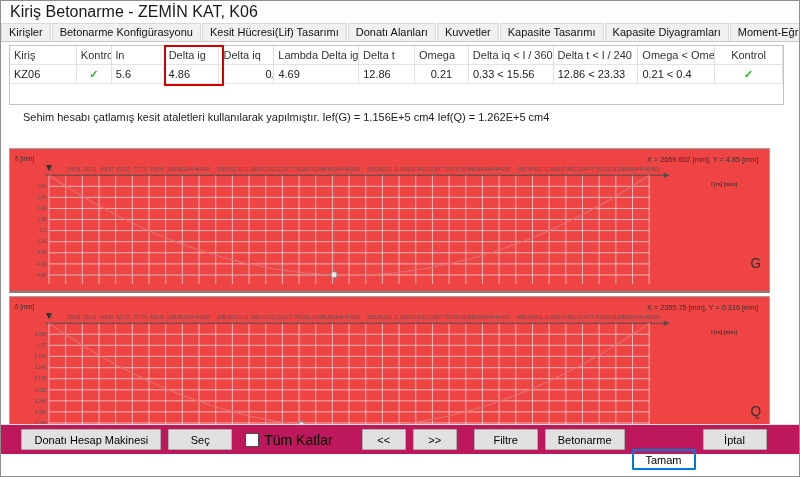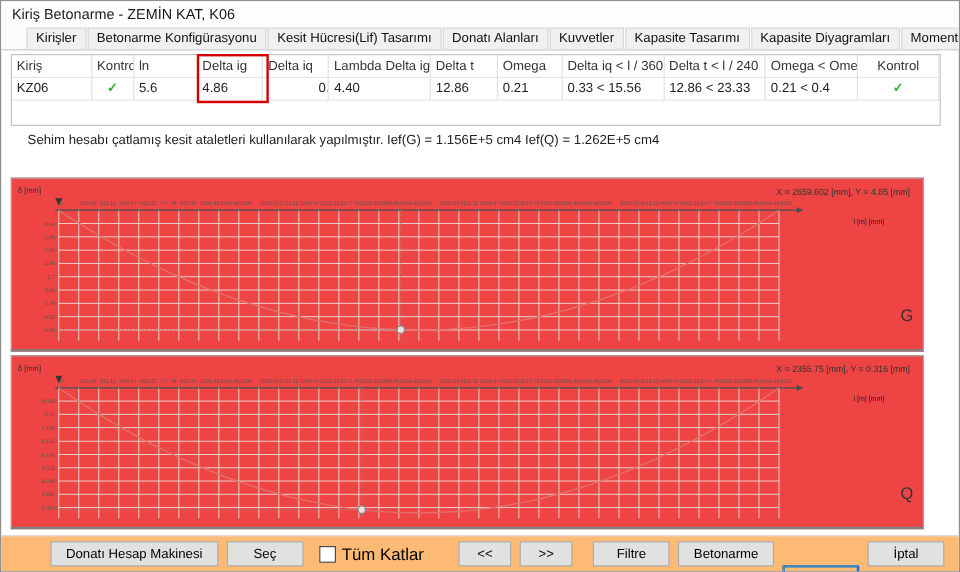--- a/index.html
+++ b/index.html
@@ -1,39 +1,39 @@
 <!DOCTYPE html>
 <html><head>
 <meta charset="utf-8">
 <style>
   html,body{margin:0;padding:0;background:#d8d8d8;font-family:"Liberation Sans",sans-serif;}
   .window{position:relative;width:798px;height:475px;background:#ffffff;border:1px solid #8f8f8f;overflow:hidden;}
   .titlebar{position:absolute;left:0;top:0;width:100%;height:22px;background:#fdfdfd;
-    font-size:12px;color:#1a1a1a;line-height:22px;padding-left:9px;box-sizing:border-box;}
+    font-size:16px;color:#1a1a1a;line-height:22px;padding-left:9px;box-sizing:border-box;}
   .tabstrip{position:absolute;left:0;top:22px;width:100%;height:19px;display:flex;align-items:flex-end;
-    border-bottom:1px solid #c9c9c9;background:#fbfbfb;padding-left:21px;box-sizing:border-box;}
+    border-bottom:1px solid #c9c9c9;background:#fbfbfb;padding-left:0;box-sizing:border-box;}
   .tab{font-size:11px;color:#111;background:#f0f0f0;border:1px solid #d9d9d9;border-bottom:none;
     padding:2px 7px 2px 7px;margin-right:1px;height:13px;line-height:13px;white-space:nowrap;cursor:default;}
   .table-wrap{position:absolute;left:8px;top:44px;width:775px;height:60px;border:1px solid #c3c3c3;
     background:#fff;box-sizing:border-box;}
   .trow{display:flex;height:18px;line-height:18px;border-bottom:1px solid #e4e4e4;}
   .tcell{font-size:11px;color:#222;padding:0 4px;box-sizing:border-box;border-right:1px solid #e0e0e0;
     white-space:nowrap;overflow:hidden;}
   .trow.head .tcell{color:#333;}
   .tcell.center{text-align:center;}
   .check{color:#2fb525;font-weight:bold;font-size:11px;}
   .hlbox{position:absolute;border:2px solid #d40000;pointer-events:none;}
   .note{position:absolute;left:22px;top:110px;font-size:11px;color:#222;white-space:nowrap;}
   .chartbox{position:absolute;left:8px;width:761px;height:145px;border:1px solid #a3a3a3;
     border-bottom:2px solid #7f7f7f;background:#ef4444;box-sizing:border-box;}
   #chart-g{top:147px;}
   #chart-q{top:295px;}
   .chartbox svg{width:100%;height:100%;display:block;}
-  .footer{position:absolute;left:0;top:445px;width:100%;height:30px;background:#fdba74;
-    border-top:1px solid #dfdfdf;display:flex;align-items:center;justify-content:flex-end;
+  .footer{position:absolute;left:0;top:423px;width:100%;height:30px;background:#be185d;
+    border-top:1px solid #dfdfdf;display:flex;align-items:center;justify-content:center;
     padding-right:12px;box-sizing:border-box;gap:7px;}
   .btn{font-family:"Liberation Sans",sans-serif;font-size:11px;color:#000;background:#e1e1e1;
     border:1px solid #adadad;border-radius:1px;height:21px;padding:0 12px;min-width:44px;cursor:default;}
   .btn.default{border:1px solid #0078d7;box-shadow:inset 0 0 0 1px #0078d7;background:#e5f1fb00;margin-top:40px;}
   .btn.wide{min-width:64px;}
   .gap-left{margin-left:16px;}
   .gap-right{margin-right:10px;}
   .chk-group{display:flex;align-items:center;margin:0 6px;}
   .chk{width:12px;height:12px;background:#fff;border:1px solid #4d4d4d;margin-right:5px;}
   .chk-label{font-size:14px;color:#000;}
@@ -71,23 +71,23 @@
         <div class="tcell" style="width: 85px;">Delta t &lt; l / 240</div>
         <div class="tcell" style="width: 77px;">Omega &lt; Omega max</div>
         <div class="tcell center" style="width: 68px;">Kontrol</div>
       </div>
       <div class="trow">
         <div class="tcell" style="width: 67px;">KZ06</div>
         <div class="tcell center" style="width: 35px;"><span class="check">✓</span></div>
         <div class="tcell" style="width: 53px;">5.6</div>
         <div class="tcell" style="width: 55px;">4.86</div>
         <div class="tcell" style="width: 55px; padding-left: 46px;">0.33</div>
-        <div class="tcell" style="width: 85px;">4.40</div>
+        <div class="tcell" style="width: 85px;">4.69</div>
         <div class="tcell" style="width: 56px;">12.86</div>
-        <div class="tcell" style="width: 54px;">0.21</div>
+        <div class="tcell" style="width: 54px; text-align: center;">0.21</div>
         <div class="tcell" style="width: 85px;">0.33 &lt; 15.56</div>
         <div class="tcell" style="width: 85px;">12.86 &lt; 23.33</div>
         <div class="tcell" style="width: 77px;">0.21 &lt; 0.4</div>
         <div class="tcell center" style="width: 68px;"><span class="check">✓</span></div>
       </div>
       <div class="hlbox" style="left: 154px; top: -1px; width: 56px; height: 37px; border-color: rgb(212, 0, 0);"></div>
     </div>
 
   <div class="note">Sehim hesabı çatlamış kesit ataletleri kullanılarak yapılmıştır. Ief(G) = 1.156E+5 cm4 Ief(Q) = 1.262E+5 cm4</div>
 

